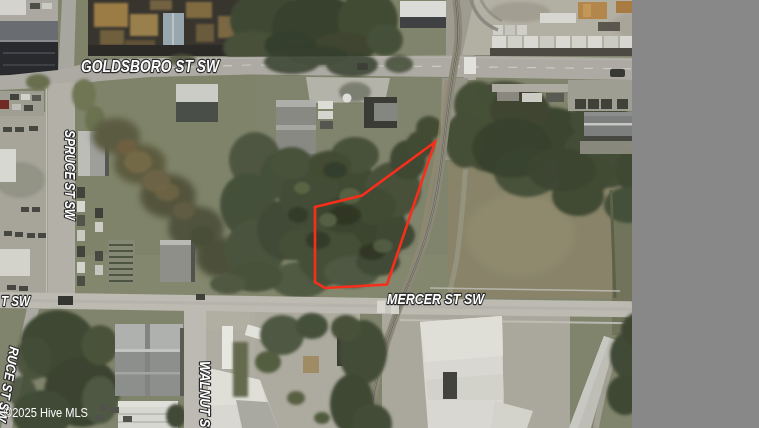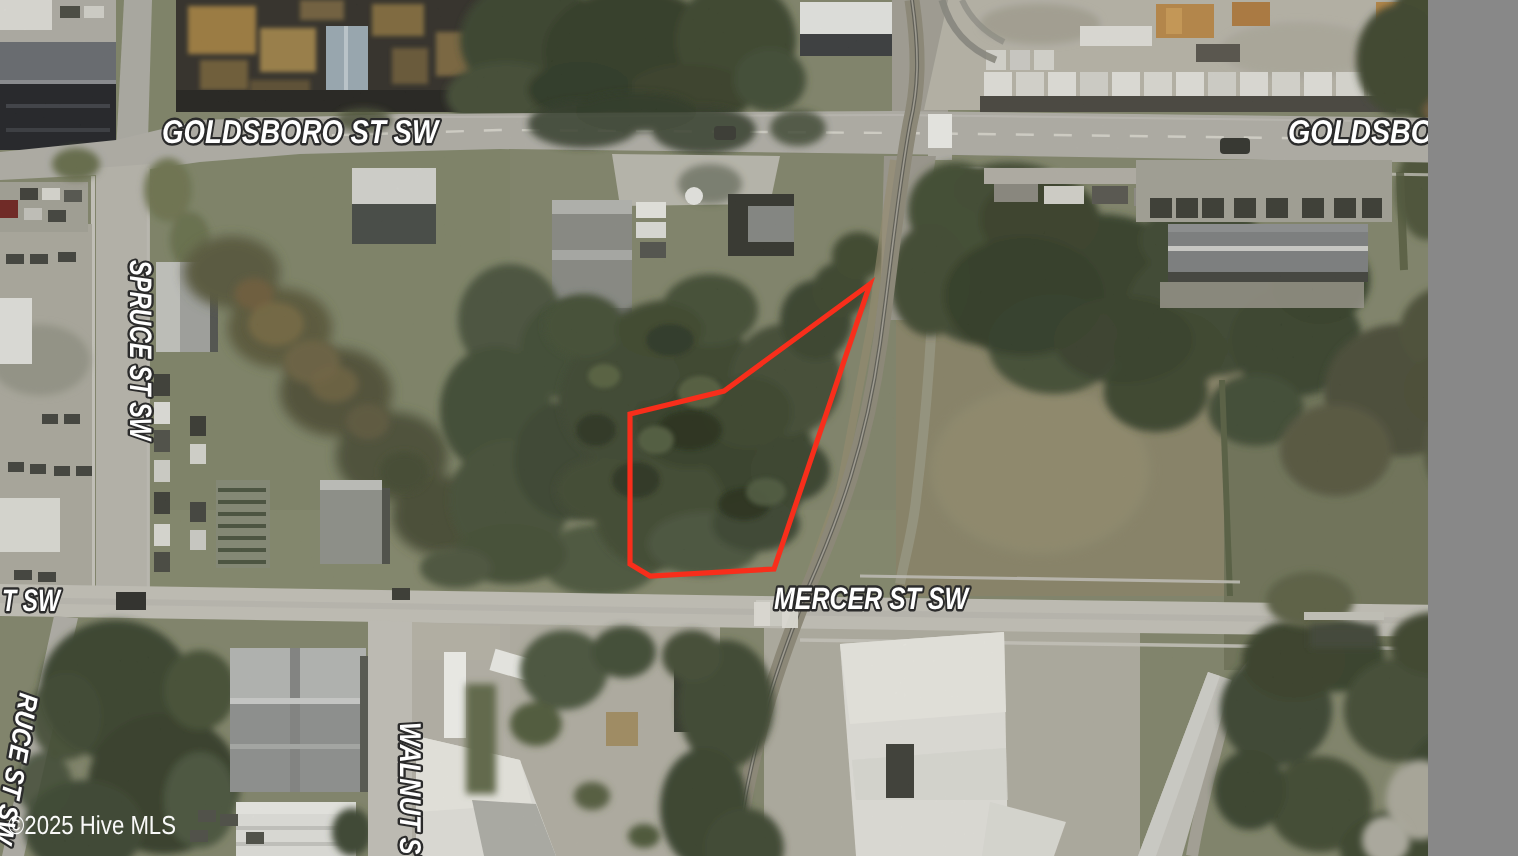--- a/index.html
+++ b/index.html
@@ -1,16 +1,16 @@
 <!DOCTYPE html>
 <html><head>
 <meta charset="utf-8">
 <style>
   html,body{margin:0;padding:0;background:#888;}
-  #map{width:714px;height:428px;position:relative;overflow:hidden;font-family:"Liberation Sans",sans-serif;}
+  #map{width:632px;height:428px;position:relative;overflow:hidden;font-family:"Liberation Sans",sans-serif;}
   svg{display:block;}
 </style>
 </head>
 <body>
 <div id="map">
 <svg width="759" height="428" viewBox="0 0 759 428">
 <defs>
   <filter id="soft1" x="-25%" y="-25%" width="150%" height="150%">
           <feGaussianBlur stdDeviation="1.1"></feGaussianBlur>
         </filter>

